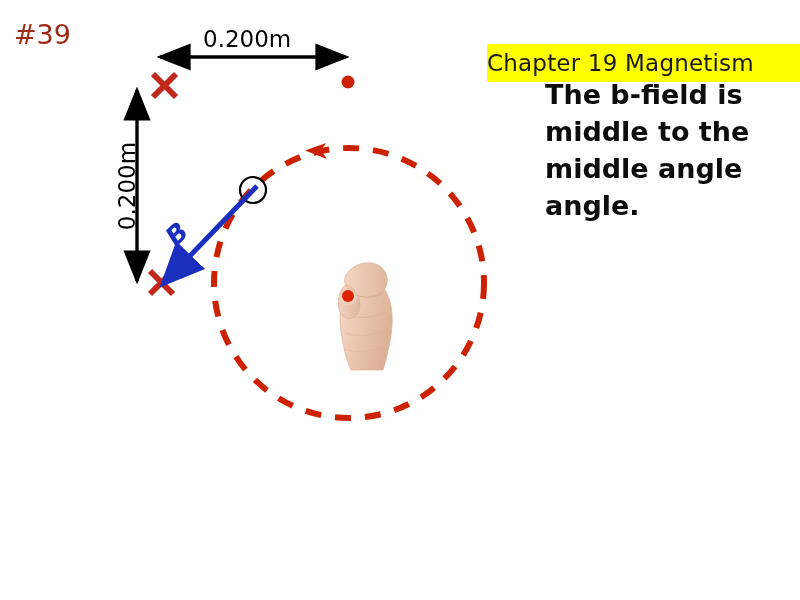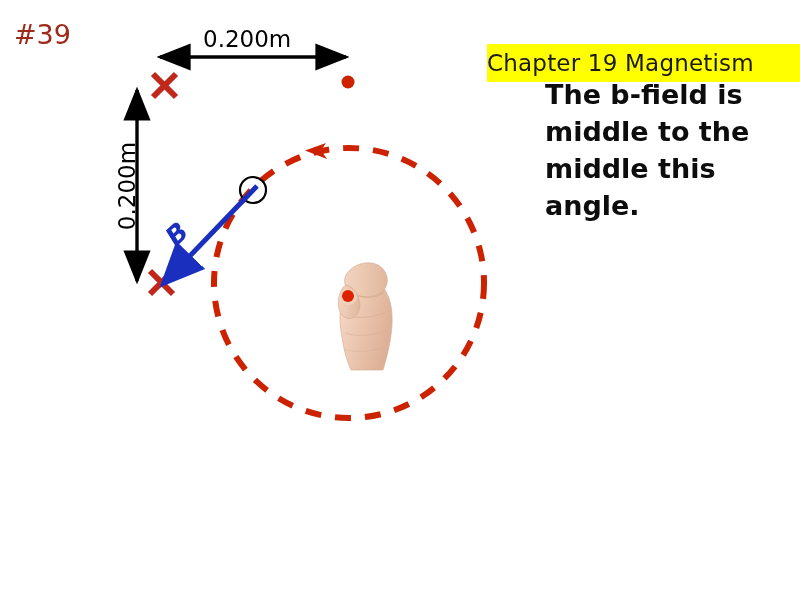--- a/index.html
+++ b/index.html
@@ -120,21 +120,21 @@
 
   <div id="title-banner">
     <span id="title-text">Chapter 19 Magnetism</span>
   </div>
 
   <div id="slide-number">#39</div>
 
   <div id="body-text">
     <div>The b-field is</div>
     <div>middle to the</div>
-    <div>middle this</div>
+    <div>middle angle</div>
     <div>angle.</div>
   </div>
 
   <svg id="figure" viewBox="0 0 520 460">
     <defs>
       <marker id="arrow-black-end" markerWidth="10" markerHeight="8" refX="9" refY="4" orient="auto">
         <path d="M0,0 L10,4 L0,8 z" fill="#000000"></path>
       </marker>
       <marker id="arrow-black-start" markerWidth="10" markerHeight="8" refX="1" refY="4" orient="auto">
         <path d="M10,0 L0,4 L10,8 z" fill="#000000"></path>

